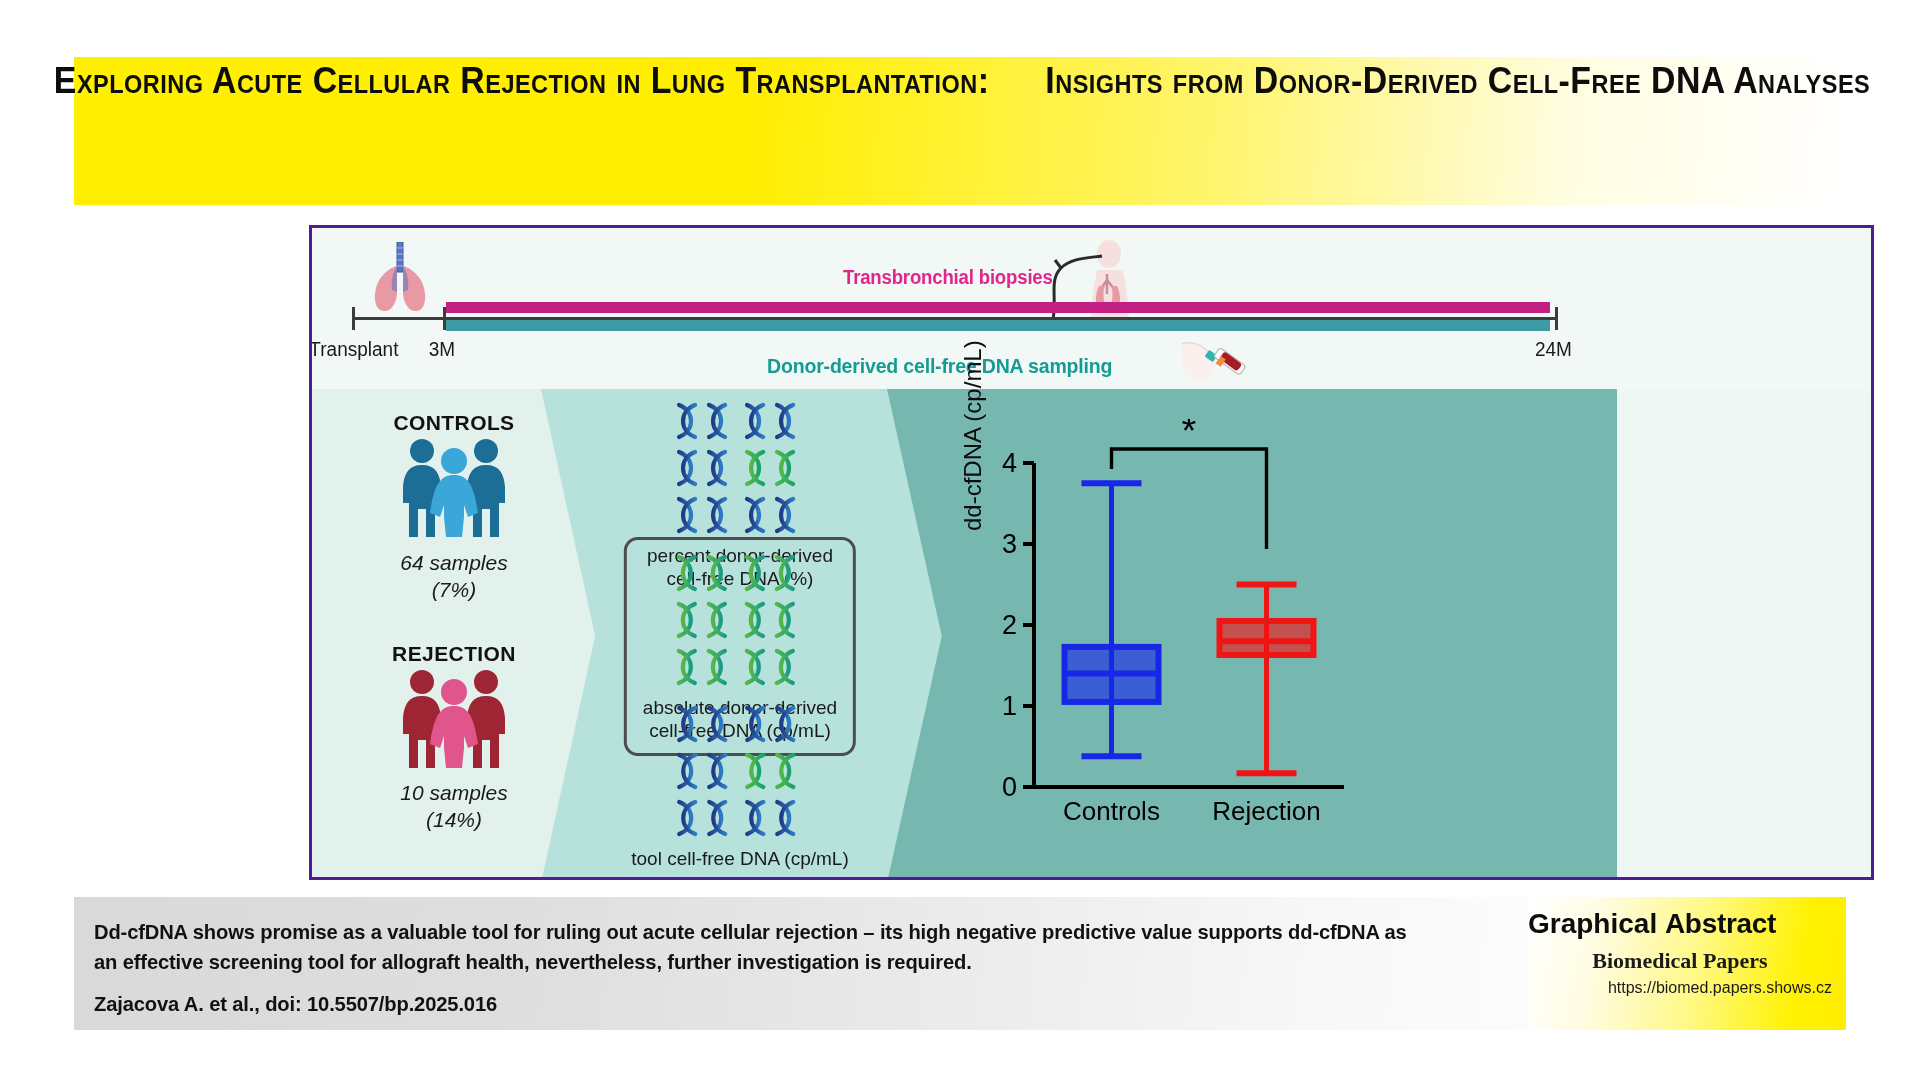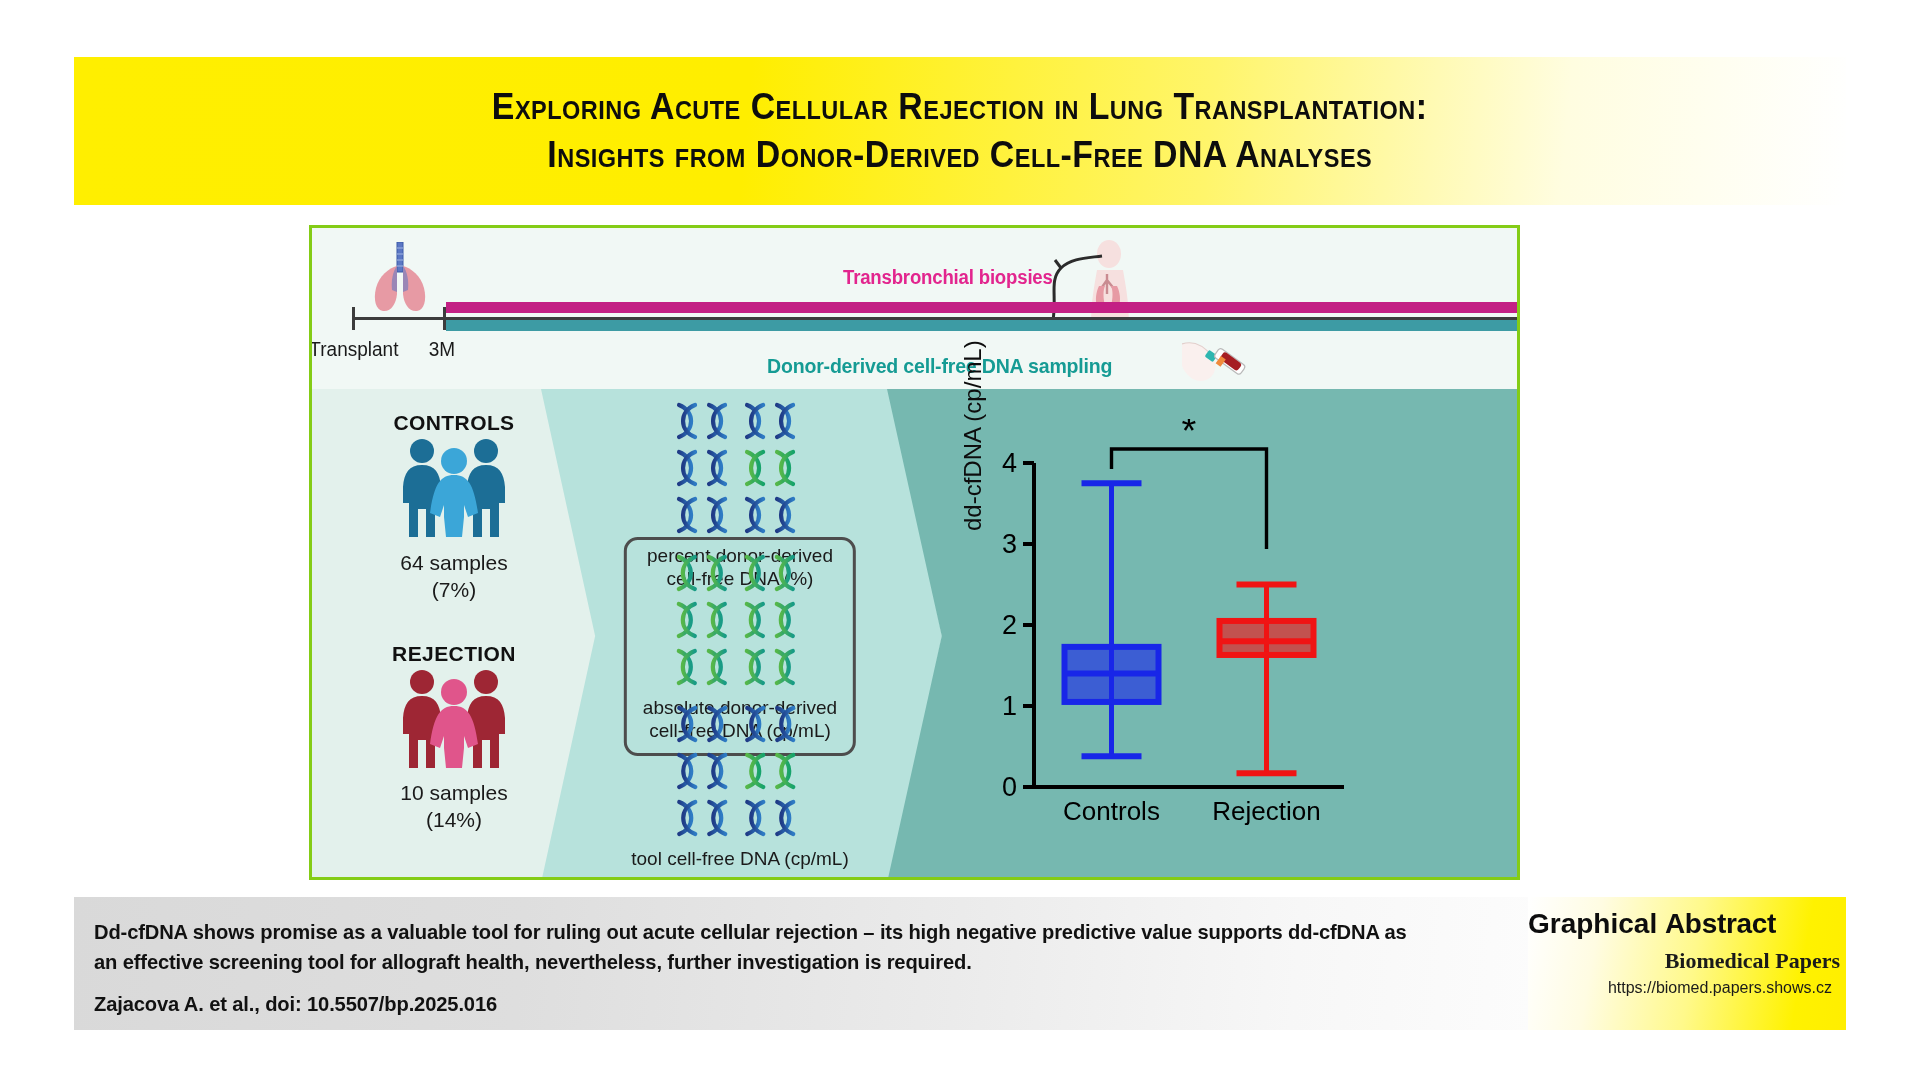--- a/index.html
+++ b/index.html
@@ -9,41 +9,41 @@
     font-family: "Liberation Sans", sans-serif;
     overflow: hidden;
   }
   #root { position: relative; width: 1920px; height: 1080px; }
 
   
   .title-banner {
     position: absolute; left: 74px; top: 57px;
     width: 1772px; height: 148px;
     background: linear-gradient(95deg, #FFEF00 0%, #FFEE00 38%, #FFF56B 64%, #FFFDE0 84%, #FFFFFF 100%);
-    display: flex; flex-direction: column;
-    align-items: center; justify-content: center;
+    display: flex; flex-direction: row;
+    justify-content: center;
   }
   .title-line {
     color: #0d0d0d;
     font-family: "Liberation Sans", sans-serif;
     font-weight: bold;
     font-variant: small-caps;
     font-size: 36px;
     letter-spacing: 0.5px;
     line-height: 1.33;
     white-space: nowrap;
     transform: scaleX(0.94);
     text-align: center;
   }
 
   
   .figure {
     position: absolute; left: 309px; top: 225px;
-    width: 1211px; height: 655px;
-    border: 3px solid #84cc16;
+    width: 1565px; height: 655px;
+    border: 3px solid #4c1d95;
     background: #eef7f4;
     overflow: hidden;
   }
 
   
   .timeline-band {
     position: absolute; left: 0; top: 0;
     width: 100%; height: 161px;
     background: #f1f8f5;
   }
@@ -97,21 +97,21 @@
              clip-path: polygon(0 0, 100% 0, 100% 100%, 0 100%, 7.5% 50%); }
 
   .grp-title {
     position: absolute; font-weight: bold; font-size: 21px;
     color: #111; letter-spacing: 0.4px; white-space: nowrap;
     transform: translateX(-50%);
   }
   .grp-count {
     position: absolute; font-size: 21px; color: #1a1a1a;
     text-align: center; white-space: nowrap;
-    transform: translateX(-50%); line-height: 1.30;
+    transform: translateX(-50%); line-height: 1.30; font-style: italic;
   }
   .people { position: absolute; transform: translateX(-50%); }
 
   
   .dna-block { position: absolute; transform: translateX(-50%); text-align: center; }
   .dna-grid {
     display: grid; grid-template-columns: repeat(2, 62px);
     gap: 3px 6px; justify-content: center;
   }
   .dna-cap {
@@ -155,21 +155,21 @@
   .ga-badge {
     position: absolute; left: 1528px; top: 897px;
     width: 318px; height: 133px;
     background: linear-gradient(100deg, #ffffff 0%, #fffce2 22%, #fff98a 52%, #fff200 84%, #ffee00 100%);
     padding-top: 11px;
   }
   .ga-title { text-align: left; font-size: 28px; color: #0d0d0d; white-space: nowrap; }
   .ga-title b { font-weight: bold; }
   .ga-title .thin { font-weight: bold; letter-spacing: -0.3px; }
   .ga-journal {
-    text-align: right; padding-right: 6px; margin-top: 8px;
+    text-align: center; padding-right: 14px; margin-top: 8px;
     font-family: "Liberation Serif", serif; font-weight: bold;
     font-size: 22px; color: #1a1a1a; white-space: nowrap;
   }
   .ga-url {
     text-align: right; padding-right: 14px; margin-top: 5px;
     font-size: 16px; color: #1a1a1a; white-space: nowrap;
   }
 </style>
 </head>
 <body>

